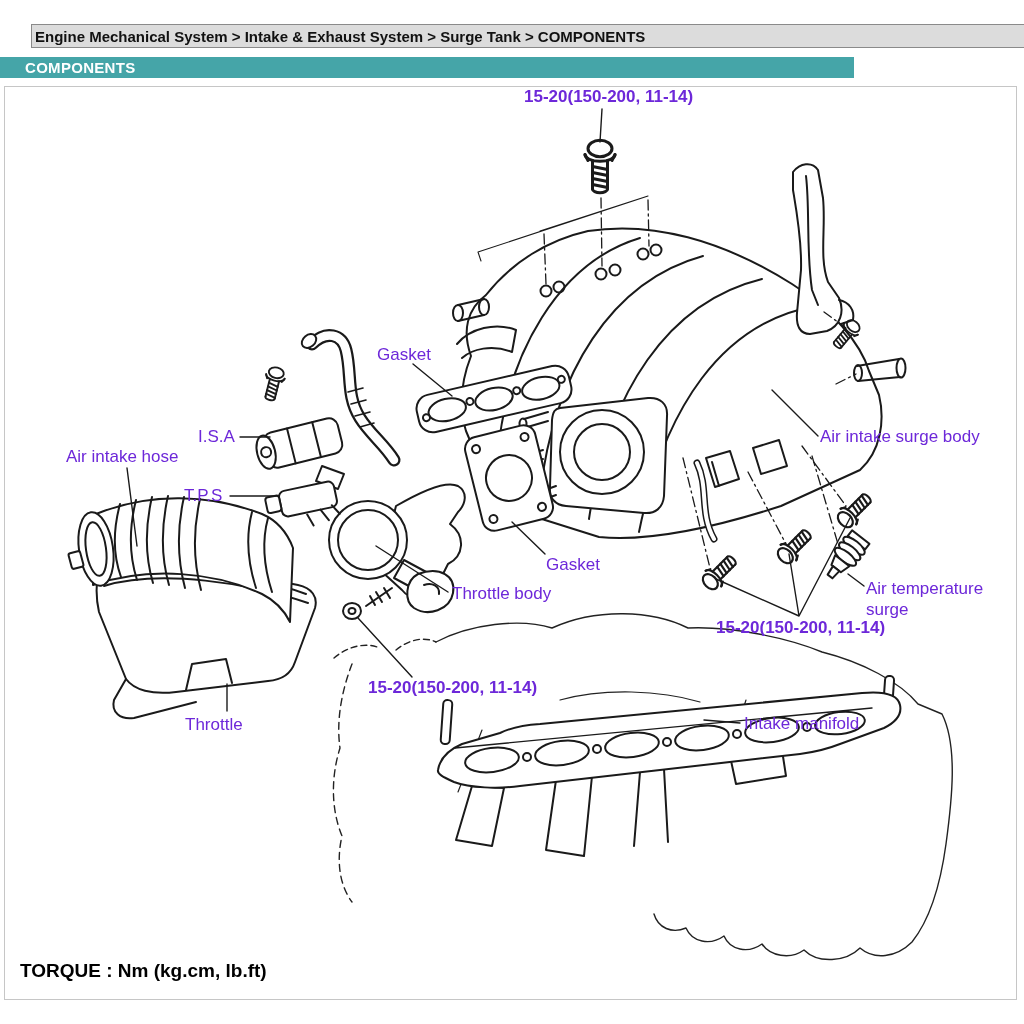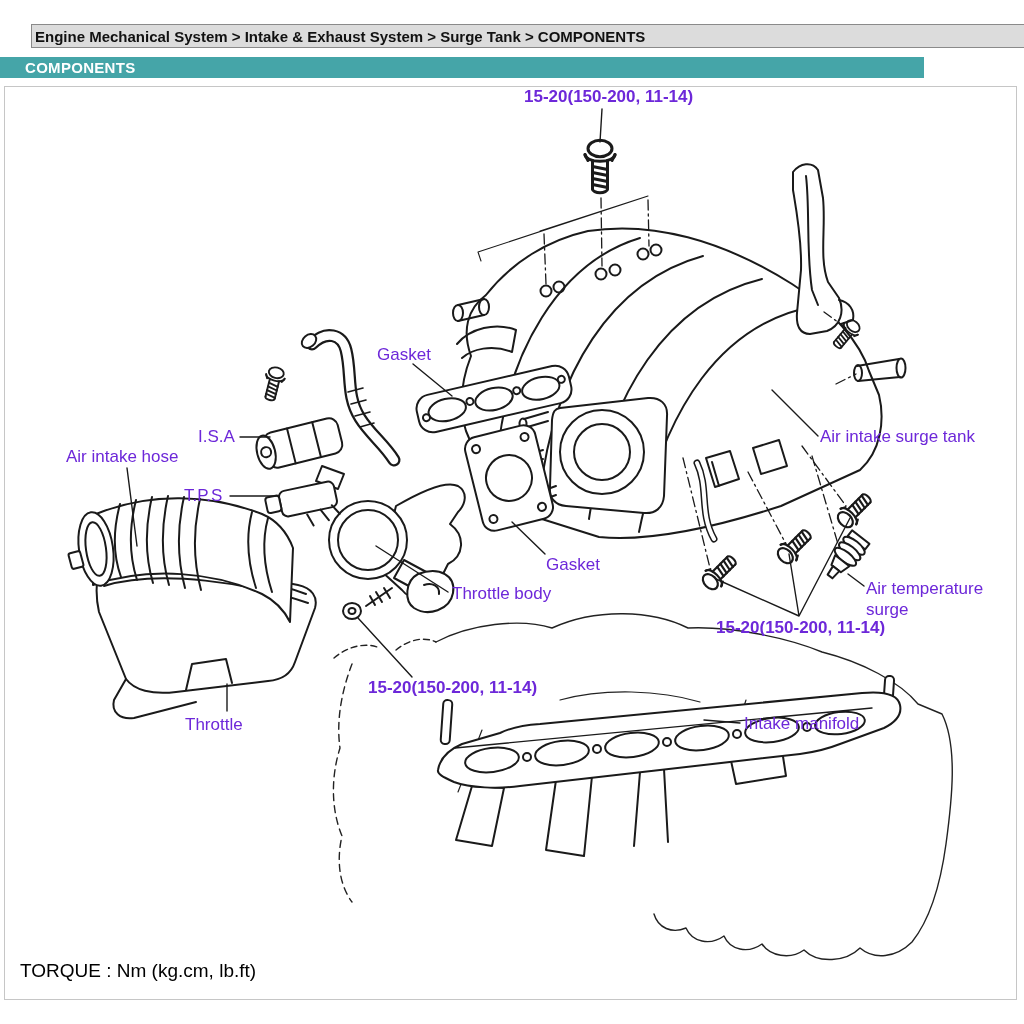--- a/index.html
+++ b/index.html
@@ -10,34 +10,34 @@
   .breadcrumb{
     position:absolute;left:3px;top:24px;width:1017px;height:24px;
     background:var(--breadcrumb-bg,#dcdcdc);
     border:1px solid var(--breadcrumb-border,#8a8a8a);
     box-sizing:border-box;display:flex;align-items:center;padding-left:3px;
     font-size:15px;font-weight:700;color:var(--breadcrumb-text,#111);
     white-space:nowrap;
     margin-left:28px;
   }
   .secbar{
-    position:absolute;left:0;top:57px;width:924px;height:21px;
+    position:absolute;left:0;top:57px;width:854px;height:21px;
     background:var(--header-bar,#45a5a8);color:var(--header-text,#fff);
     display:flex;align-items:center;padding-left:25px;box-sizing:border-box;
     font-size:15px;font-weight:700;letter-spacing:.3px;
   }
   .figbox{
     position:absolute;left:4px;top:86px;width:1013px;height:914px;
     border:1px solid var(--figure-border,#c6c6c6);box-sizing:border-box;background:#fff;
   }
   svg.art{position:absolute;left:0;top:0;width:1024px;height:1024px;pointer-events:none}
   .lbl{position:absolute;font-size:17px;color:#6d28d9;white-space:nowrap;line-height:1.05}
   .b{font-weight:700}
   .wrap{white-space:normal;width:136px;line-height:1.25}
-  .note{position:absolute;left:20px;top:960px;font-size:19px;font-weight:400;color:#000}
+  .note{position:absolute;left:20px;top:960px;font-size:19px;font-weight:700;color:#000}
 </style>
 </head>
 <body>
 
 <div class="breadcrumb">Engine Mechanical System &gt; Intake &amp; Exhaust System &gt; Surge Tank &gt; COMPONENTS</div>
 <div class="secbar">
   <span>COMPONENTS</span>
 </div>
 <div class="figbox"></div>
 
@@ -262,19 +262,19 @@
   </g>
 </svg>
 
 <div class="lbl b" style="left:524px;top:88px">15-20(150-200, 11-14)</div>
 <div class="lbl" style="left:377px;top:346px">Gasket</div>
 <div class="lbl" style="left:198px;top:428px">I.S.A</div>
 <div class="lbl" style="left:66px;top:448px">Air intake hose</div>
 <div class="lbl" style="left:184px;top:487px">T.P.S</div>
 <div class="lbl" style="left:546px;top:556px">Gasket</div>
 <div class="lbl" style="left:452px;top:585px">Throttle body</div>
-<div class="lbl" style="left:820px;top:428px">Air intake surge tank</div>
+<div class="lbl" style="left:820px;top:428px">Air intake surge body</div>
 <div class="lbl wrap" style="left:866px;top:578px">Air temperature surge</div>
 <div class="lbl b" style="left:716px;top:619px">15-20(150-200, 11-14)</div>
 <div class="lbl b" style="left:368px;top:679px">15-20(150-200, 11-14)</div>
 <div class="lbl" style="left:185px;top:716px">Throttle</div>
 <div class="lbl" style="left:744px;top:715px">Intake manifold</div>
 <div class="note">TORQUE : Nm (kg.cm, lb.ft)</div>
 
 </body></html>

